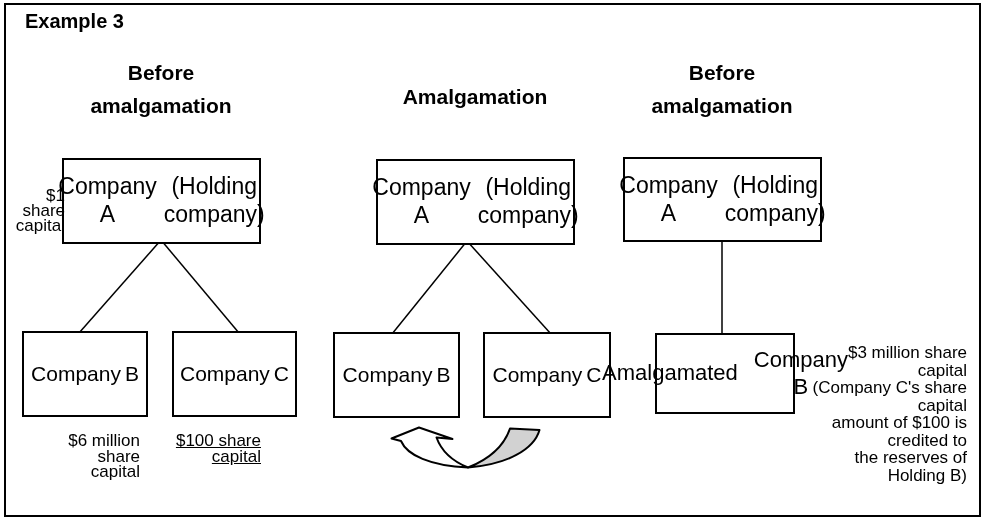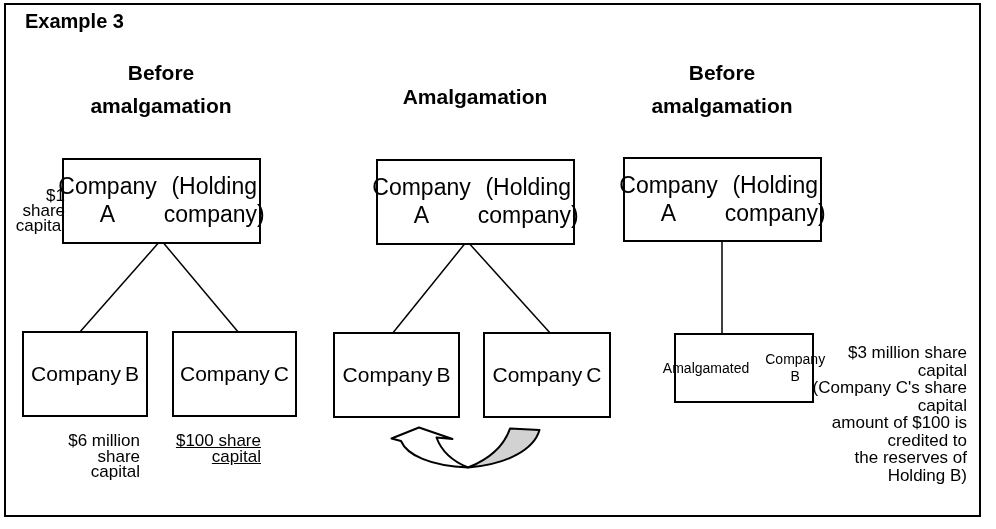--- a/index.html
+++ b/index.html
@@ -54,21 +54,21 @@
     text-align: center;
     line-height: 1.2;
   }
   #box-a-before { left: 62px;  top: 158px; width: 199px; height: 86px; font-size: 23px; gap: 7px; }
   #box-a-during { left: 376px; top: 159px; width: 199px; height: 86px; font-size: 23px; gap: 7px; }
   #box-a-after  { left: 623px; top: 157px; width: 199px; height: 85px; font-size: 23px; gap: 7px; }
   #box-b-before { left: 22px;  top: 331px; width: 126px; height: 86px; font-size: 21px; gap: 4px; }
   #box-c-before { left: 172px; top: 331px; width: 125px; height: 86px; font-size: 21px; gap: 4px; }
   #box-b-during { left: 333px; top: 332px; width: 127px; height: 86px; font-size: 21px; gap: 4px; }
   #box-c-during { left: 483px; top: 332px; width: 128px; height: 86px; font-size: 21px; gap: 4px; }
-  #box-amalg    { left: 674px; top: 333px; width: 140px; height: 70px; font-size: 14px; gap: 16px; }
+  #box-amalg    { left: 655px; top: 333px; width: 140px; height: 81px; font-size: 22px; gap: 16px; }
   .note {
     position: absolute;
     font-size: 17px;
     text-align: right;
   }
   #note-a-before { left: 9px;   top: 188px; width: 56px;  line-height: 15px; }
   #note-b-before { left: 30px;  top: 433px; width: 110px; line-height: 15.5px; }
   #note-c-before { left: 151px; top: 433px; width: 110px; line-height: 15.5px; text-decoration: underline; }
   #note-after    { left: 797px; top: 344px; width: 170px; line-height: 17.5px; }
 </style>

